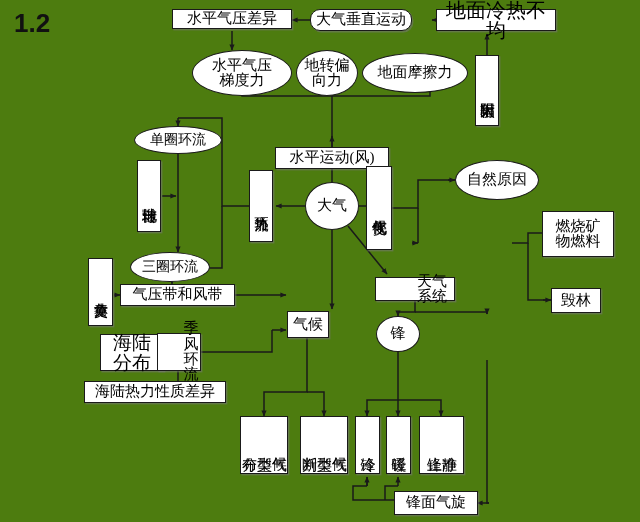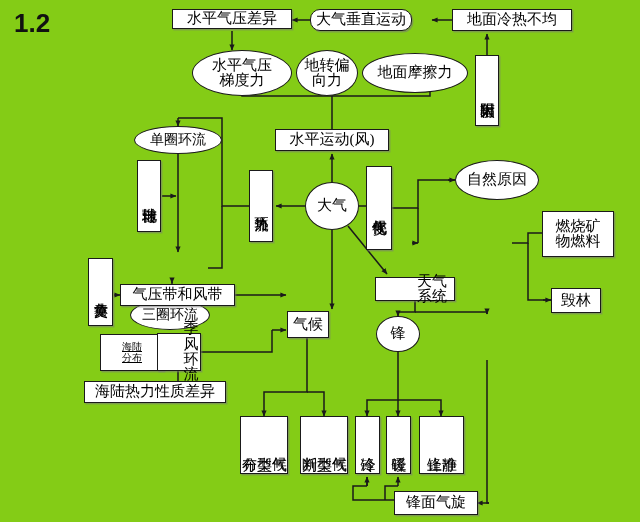--- a/index.html
+++ b/index.html
@@ -1,20 +1,20 @@
 <!DOCTYPE html>
 <html><head>
 <meta charset="utf-8">
 <style>
   html,body{margin:0;padding:0;background:#ffffff;}
   body{font-family:"Liberation Serif","DejaVu Serif",serif;}
   #canvas{
     position:relative;
     width:640px;height:522px;
-    background:#84cc16;
+    background:#4d7c0f;
     overflow:hidden;
   }
   svg#wires{position:absolute;left:0;top:0;width:640px;height:522px;}
 
   
   .node{
     position:absolute;
     box-sizing:border-box;
     display:flex;align-items:center;justify-content:center;
     text-align:center;
@@ -169,59 +169,59 @@
       <path d="M367,477 L367,486"></path>
     </g>
   </svg>
 
   <div class="title" style="left:14px;top:8px;font-size:26px;">1.2</div>
 
   <div class="node box" style="left:172px;top:9px;width:120px;height:20px;font-size:15px;">水平气压差异</div>
 
   <div class="node box" style="left:310px;top:9px;width:102px;height:22px;font-size:15px;border-radius:10px;">大气垂直运动</div>
 
-  <div class="node box" style="left:452px;top:9px;width:120px;height:22px;font-size:15px;">地面冷热不均</div>
+  <div class="node box" style="left:436px;top:9px;width:120px;height:22px;font-size:20px;">地面冷热不均</div>
 
   <div class="node ell" style="left:192px;top:50px;width:100px;height:46px;font-size:15px;">水平气压
 梯度力</div>
 
   <div class="node ell" style="left:296px;top:50px;width:62px;height:46px;font-size:15px;">地转偏
 向力</div>
 
   <div class="node ell" style="left:362px;top:53px;width:106px;height:40px;font-size:15px;">地面摩擦力</div>
 
   <div class="node box vert" style="left:475px;top:55px;width:24px;height:71px;font-size:15px;">太阳辐射</div>
 
   <div class="node ell" style="left:134px;top:126px;width:88px;height:28px;font-size:14px;">单圈环流</div>
 
   <div class="node box vert" style="left:137px;top:160px;width:24px;height:72px;font-size:15px;">地球自转</div>
 
-  <div class="node ell" style="left:130px;top:252px;width:80px;height:30px;font-size:14px;margin-top:48px;">三圈环流</div>
+  <div class="node ell" style="left:130px;top:252px;width:80px;height:30px;font-size:14px;">三圈环流</div>
 
   <div class="node box vert" style="left:249px;top:170px;width:24px;height:72px;font-size:14px;">热力环流</div>
 
-  <div class="node box" style="left:275px;top:129px;width:114px;height:22px;font-size:15px;">水平运动(风)</div>
+  <div class="node box" style="left:275px;top:147px;width:114px;height:22px;font-size:15px;">水平运动(风)</div>
 
   <div class="node ell" style="left:305px;top:182px;width:54px;height:48px;font-size:15px;">大气</div>
 
   <div class="node box vert" style="left:366px;top:166px;width:26px;height:84px;font-size:15px;">气候变化</div>
 
   <div class="node ell" style="left:455px;top:160px;width:84px;height:40px;font-size:15px;">自然原因</div>
 
 
   <div class="node box" style="left:542px;top:211px;width:72px;height:46px;font-size:15px;">燃烧矿
 物燃料</div>
 
   <div class="node box" style="left:551px;top:288px;width:50px;height:25px;font-size:15px;">毁林</div>
 
   <div class="node box vert" style="left:88px;top:258px;width:25px;height:68px;font-size:14px;">黄赤交角</div>
 
   <div class="node box" style="left:120px;top:284px;width:115px;height:22px;font-size:15px;">气压带和风带</div>
 
-  <div class="node box" style="left:100px;top:334px;width:64px;height:37px;font-size:10px;text-decoration:underline;">海陆
+  <div class="node box" style="left:100px;top:334px;width:64px;height:37px;font-size:19px;">海陆
 分布</div>
 
   <div class="node box" style="left:157px;top:333px;width:44px;height:38px;font-size:15px;padding-left:24px;">季风
 环流</div>
 
   <div class="node box" style="left:84px;top:381px;width:142px;height:22px;font-size:15px;">海陆热力性质差异</div>
 
   <div class="node box" style="left:287px;top:311px;width:42px;height:27px;font-size:15px;">气候</div>
 
   <div class="node box vert2" style="left:240px;top:416px;width:48px;height:58px;font-size:15px;">气候

